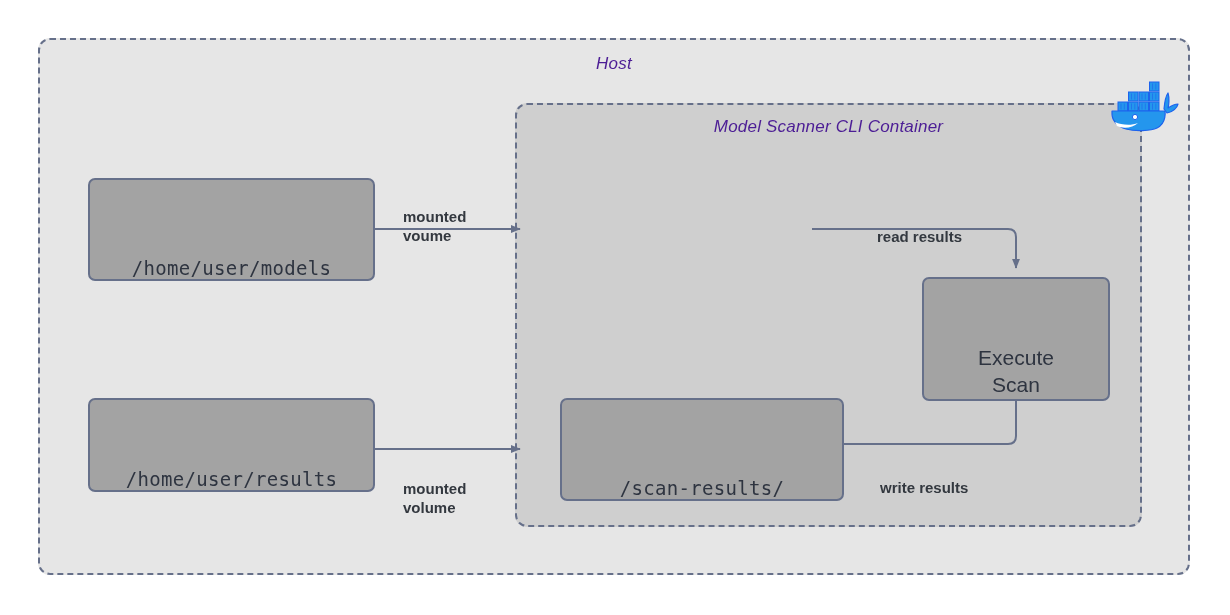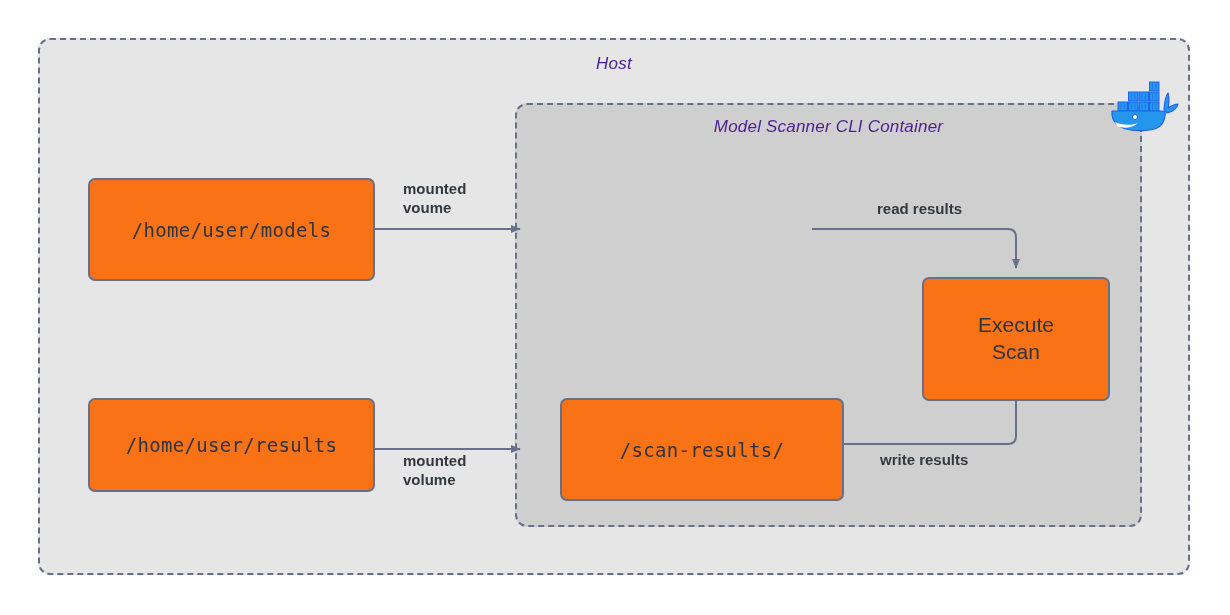--- a/index.html
+++ b/index.html
@@ -46,26 +46,26 @@
     font-style: italic;
     font-size: 17px;
     color: #4c1d95;
     letter-spacing: 0.2px;
   }
   .host-label { top: 14px; }
   .container-label { top: 12px; }
 
   .node {
     position: absolute;
-    background: #f97316;
+    background: #a3a3a3;
     border: 2px solid #66708A;
     border-radius: 7px;
     box-sizing: border-box;
     display: flex;
-    align-items: center;
+    align-items: flex-end;
     justify-content: center;
     color: #2E3440;
   }
   .node.mono {
     font-family: "DejaVu Sans Mono", "Liberation Mono", monospace;
     font-size: 19px;
     letter-spacing: 0.3px;
   }
   .node.sans {
     font-family: "Liberation Sans", sans-serif;
@@ -81,20 +81,21 @@
   .n-execute-scan  { left: 922px; top: 277px; width: 188px; height: 124px; }
 
   .edge-label {
     position: absolute;
     font-family: "Liberation Sans", sans-serif;
     font-size: 15px;
     font-weight: bold;
     color: #33383F;
     line-height: 1.25;
     white-space: pre-line;
+    margin-top: 28px;
   }
   .lbl-mounted-voume  { left: 403px; top: 180px; }
   .lbl-mounted-volume { left: 403px; top: 452px; }
   .lbl-read-models    { left: 877px; top: 200px; }
   .lbl-write-results  { left: 880px; top: 451px; }
 
   svg.edges {
     position: absolute;
     left: 0;
     top: 0;

